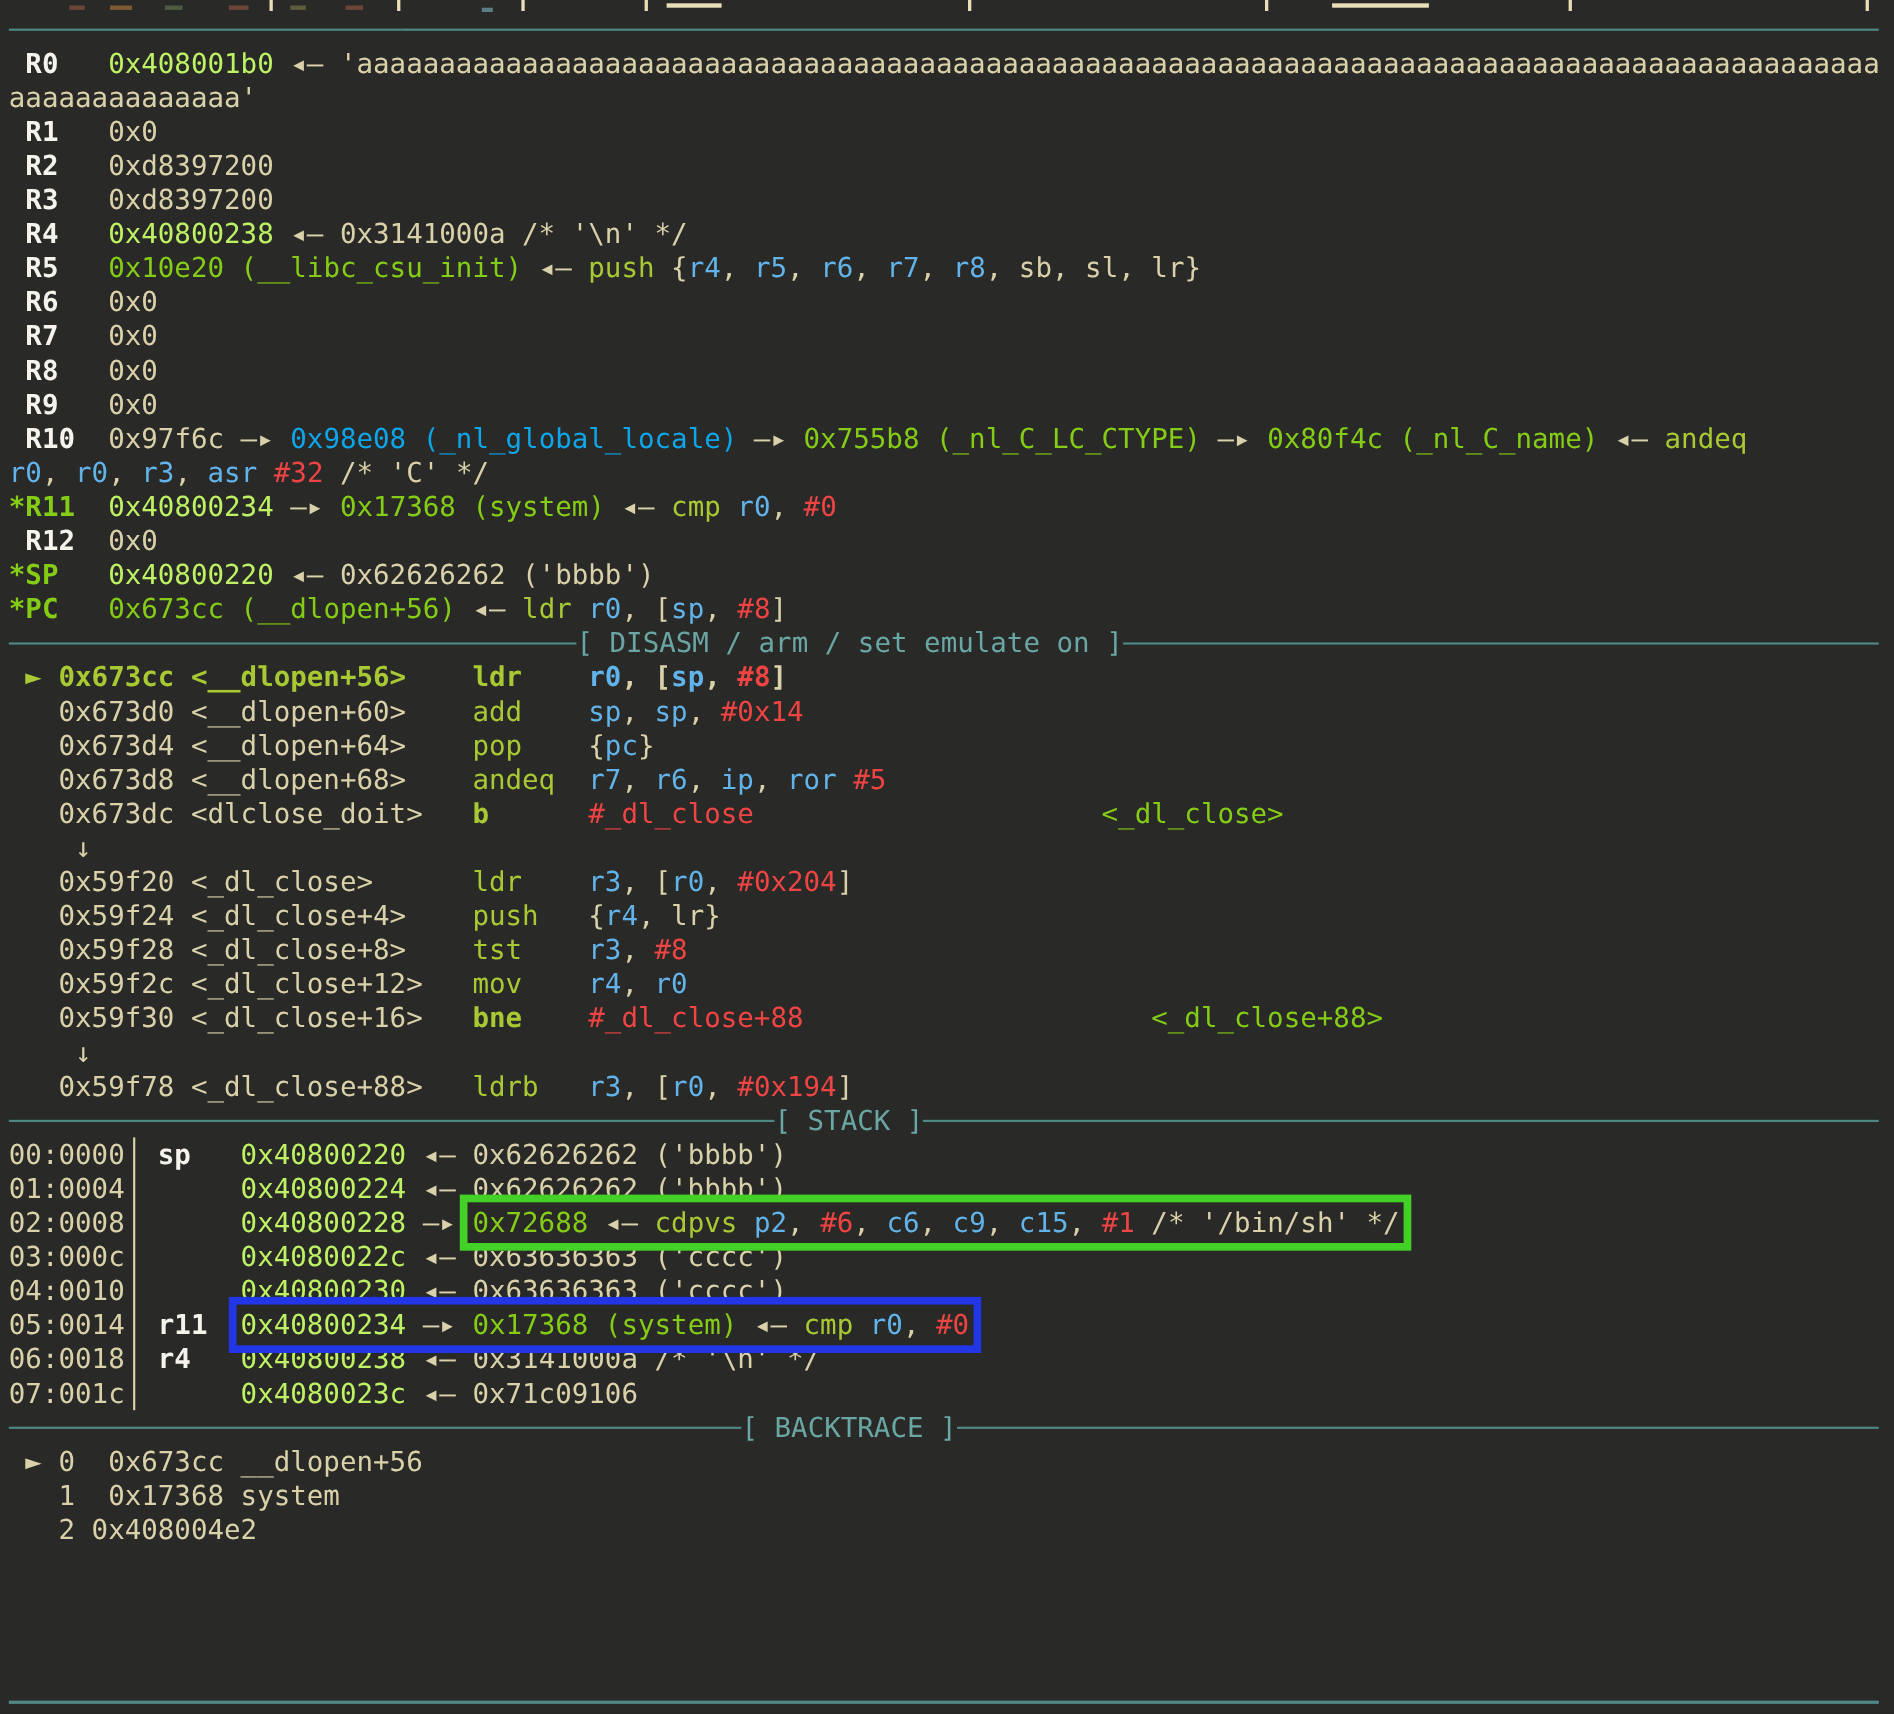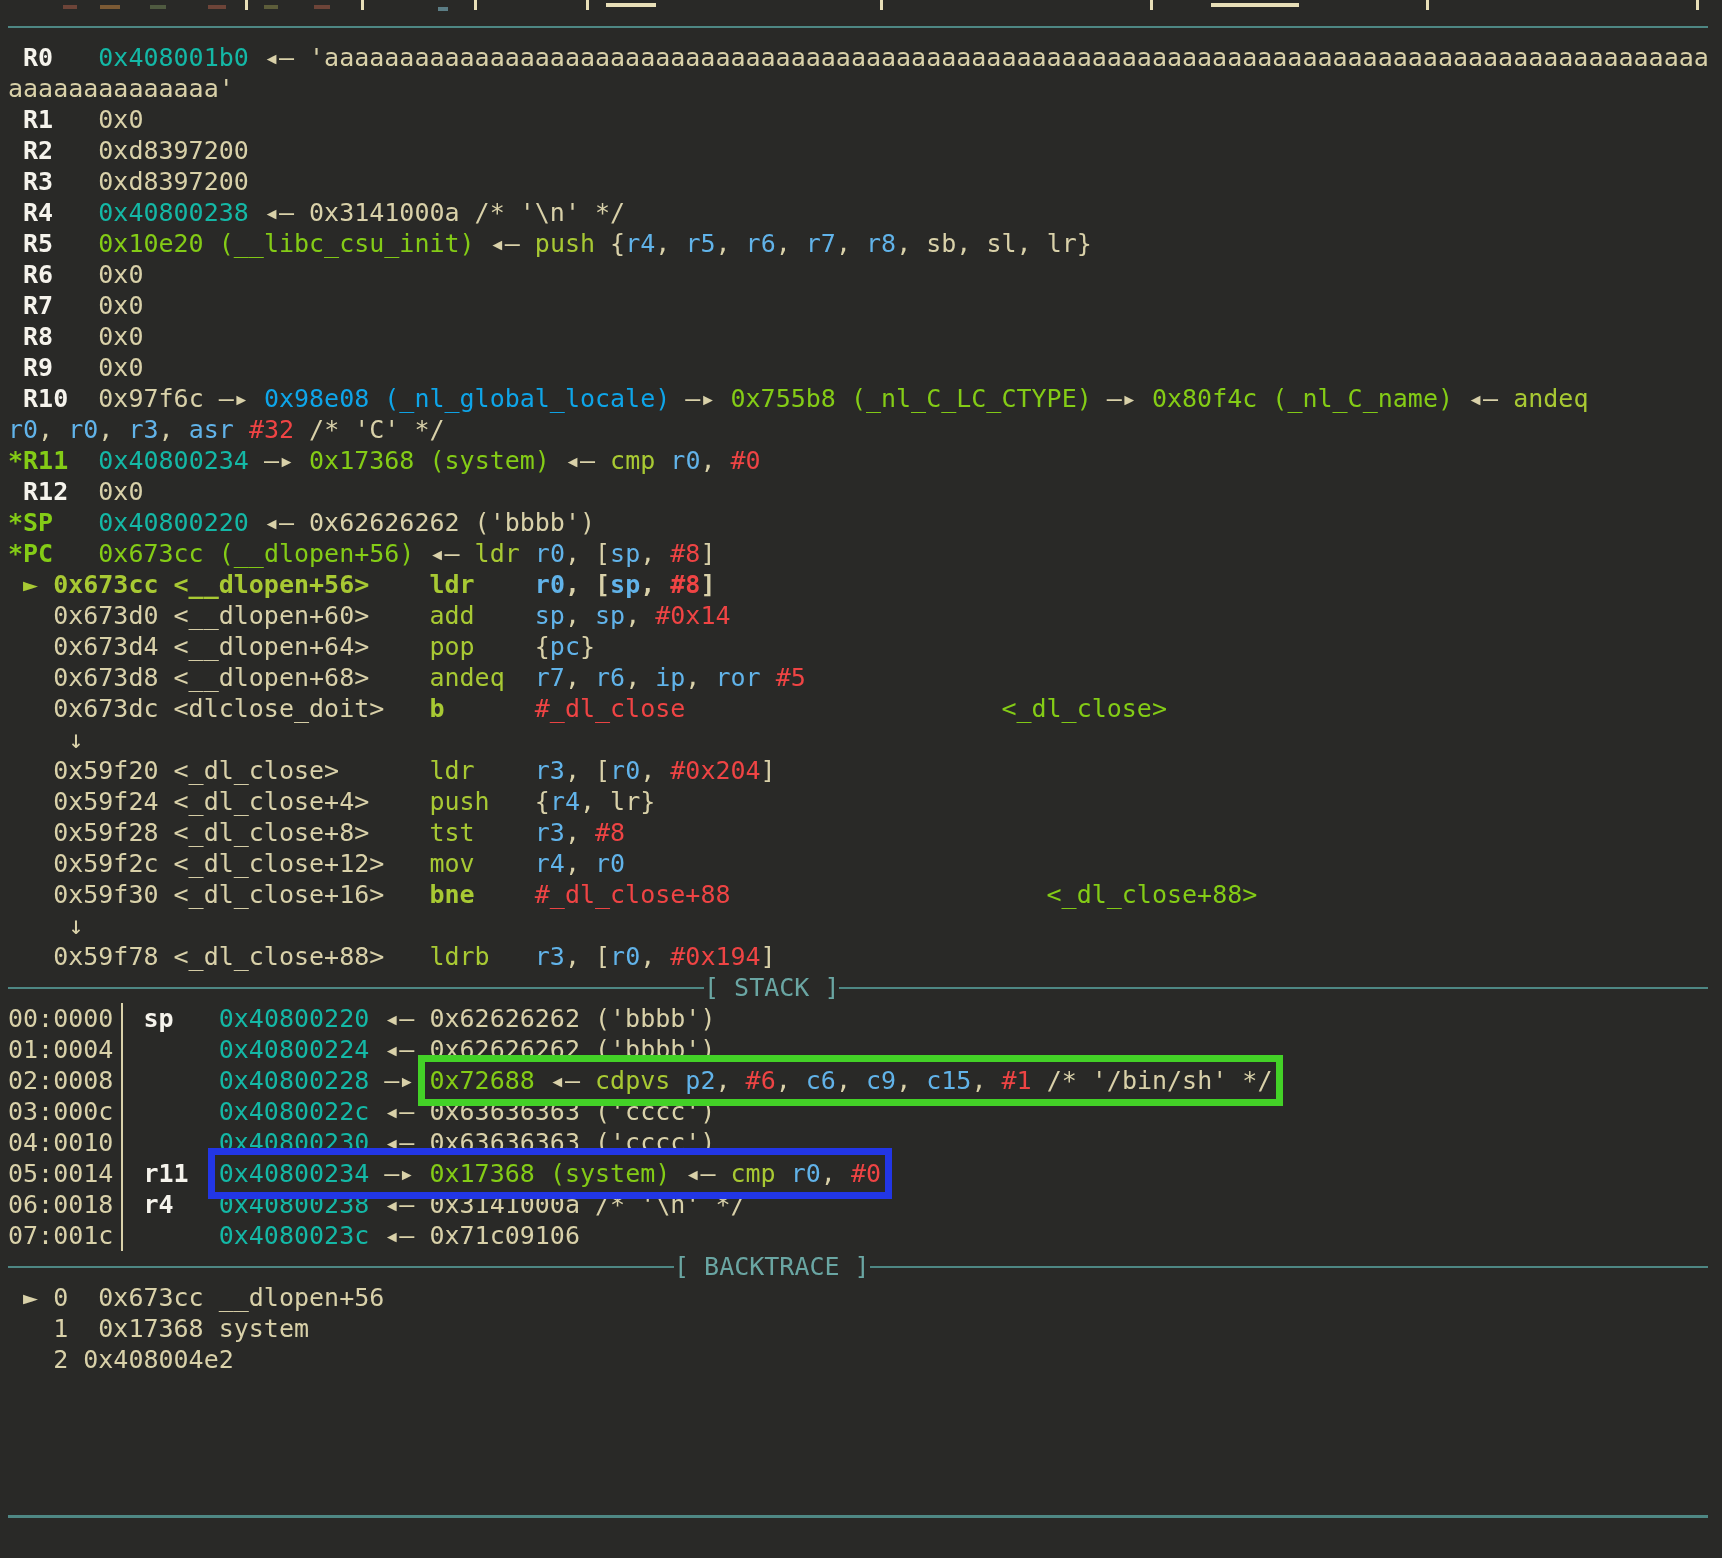--- a/index.html
+++ b/index.html
@@ -7,21 +7,21 @@
   body {
     width:1722px; height:1558px; overflow:hidden; position:relative;
     font-family:"DejaVu Sans Mono", monospace;
     font-size:25px; line-height:31px; color:#d9d1a9;
     padding-left:8px;
   }
   .line { white-space:pre; height:31px; }
   
   .fg { color:#d9d1a9; }
   .wh { color:#f5f3ec; }
-  .or { color:#14b8a6; }
+  .or { color:#bef264; }
   .rd { color:#84cc16; }
   .mg { color:#0ea5e9; }
   .bl { color:#61b3e9; }
   .pu { color:#ef4444; }
   .gr { color:#a8c933;margin-top:23px; }
   .b  { font-weight:bold; }
   
   .banner { display:flex; align-items:center; height:31px; white-space:pre; }
   .banner .bline { height:2px; background:#4e8784; }
   .banner .bl-right { flex:1 1 auto; margin-right:14px; }
@@ -80,20 +80,25 @@
       <div class="line"><span class="wh b"> R8</span><span class="fg">   0x0</span></div>
       <div class="line"><span class="wh b"> R9</span><span class="fg">   0x0</span></div>
       <div class="line"><span class="wh b"> R10</span><span class="fg">  0x97f6c —▸ </span><span class="mg">0x98e08 (_nl_global_locale)</span><span class="fg"> —▸ </span><span class="rd">0x755b8 (_nl_C_LC_CTYPE)</span><span class="fg"> —▸ </span><span class="rd">0x80f4c (_nl_C_name)</span><span class="fg"> ◂— </span><span class="gr">andeq</span></div>
       <div class="line"><span class="bl">r0</span><span class="fg">, </span><span class="bl">r0</span><span class="fg">, </span><span class="bl">r3</span><span class="fg">, </span><span class="bl">asr</span><span class="fg"> </span><span class="pu">#32</span><span class="fg"> /* 'C' */</span></div>
       <div class="line"><span class="rd b">*R11</span><span class="fg">  </span><span class="or">0x40800234</span><span class="fg"> —▸ </span><span class="rd">0x17368 (system)</span><span class="fg"> ◂— </span><span class="gr">cmp</span><span class="fg"> </span><span class="bl">r0</span><span class="fg">, </span><span class="pu">#0</span></div>
       <div class="line"><span class="wh b"> R12</span><span class="fg">  0x0</span></div>
       <div class="line"><span class="rd b">*SP</span><span class="fg">   </span><span class="or">0x40800220</span><span class="fg"> ◂— 0x62626262 ('bbbb')</span></div>
       <div class="line"><span class="rd b">*PC</span><span class="fg">   </span><span class="rd">0x673cc (__dlopen+56)</span><span class="fg"> ◂— </span><span class="gr">ldr</span><span class="fg"> </span><span class="bl">r0</span><span class="fg">, [</span><span class="bl">sp</span><span class="fg">, </span><span class="pu">#8</span><span class="fg">]</span></div>
     </div>
 
+  <div class="banner">
+    <span class="bline bl-left" style="width: 516px;"></span>
+    <span class="btext">[ DISASM / arm / set emulate on ]</span>
+    <span class="bline bl-right"></span>
+  </div>
   <div id="disasm-lines">
       <div class="line"><span class="gr b"> ► 0x673cc &lt;__dlopen+56&gt;</span><span class="fg b">    </span><span class="gr b">ldr</span><span class="fg b">    </span><span class="bl b">r0</span><span class="fg b">, [</span><span class="bl b">sp</span><span class="fg b">, </span><span class="pu b">#8</span><span class="fg b">]</span></div>
       <div class="line"><span class="fg">   0x673d0 &lt;__dlopen+60&gt;    </span><span class="gr">add</span><span class="fg">    </span><span class="bl">sp</span><span class="fg">, </span><span class="bl">sp</span><span class="fg">, </span><span class="pu">#0x14</span></div>
       <div class="line"><span class="fg">   0x673d4 &lt;__dlopen+64&gt;    </span><span class="gr">pop</span><span class="fg">    {</span><span class="bl">pc</span><span class="fg">}</span></div>
       <div class="line"><span class="fg">   0x673d8 &lt;__dlopen+68&gt;    </span><span class="gr">andeq</span><span class="fg">  </span><span class="bl">r7</span><span class="fg">, </span><span class="bl">r6</span><span class="fg">, </span><span class="bl">ip</span><span class="fg">, </span><span class="bl">ror</span><span class="fg"> </span><span class="pu">#5</span></div>
       <div class="line"><span class="fg">   0x673dc &lt;dlclose_doit&gt;   </span><span class="gr b">b</span><span class="fg">      </span><span class="pu">#_dl_close</span><span class="fg">                     </span><span class="rd">&lt;_dl_close&gt;</span></div>
       <div class="line"><span class="fg">    ↓</span></div>
       <div class="line"><span class="fg">   0x59f20 &lt;_dl_close&gt;      </span><span class="gr">ldr</span><span class="fg">    </span><span class="bl">r3</span><span class="fg">, [</span><span class="bl">r0</span><span class="fg">, </span><span class="pu">#0x204</span><span class="fg">]</span></div>
       <div class="line"><span class="fg">   0x59f24 &lt;_dl_close+4&gt;    </span><span class="gr">push</span><span class="fg">   {</span><span class="bl">r4</span><span class="fg">, lr}</span></div>
       <div class="line"><span class="fg">   0x59f28 &lt;_dl_close+8&gt;    </span><span class="gr">tst</span><span class="fg">    </span><span class="bl">r3</span><span class="fg">, </span><span class="pu">#8</span></div>

